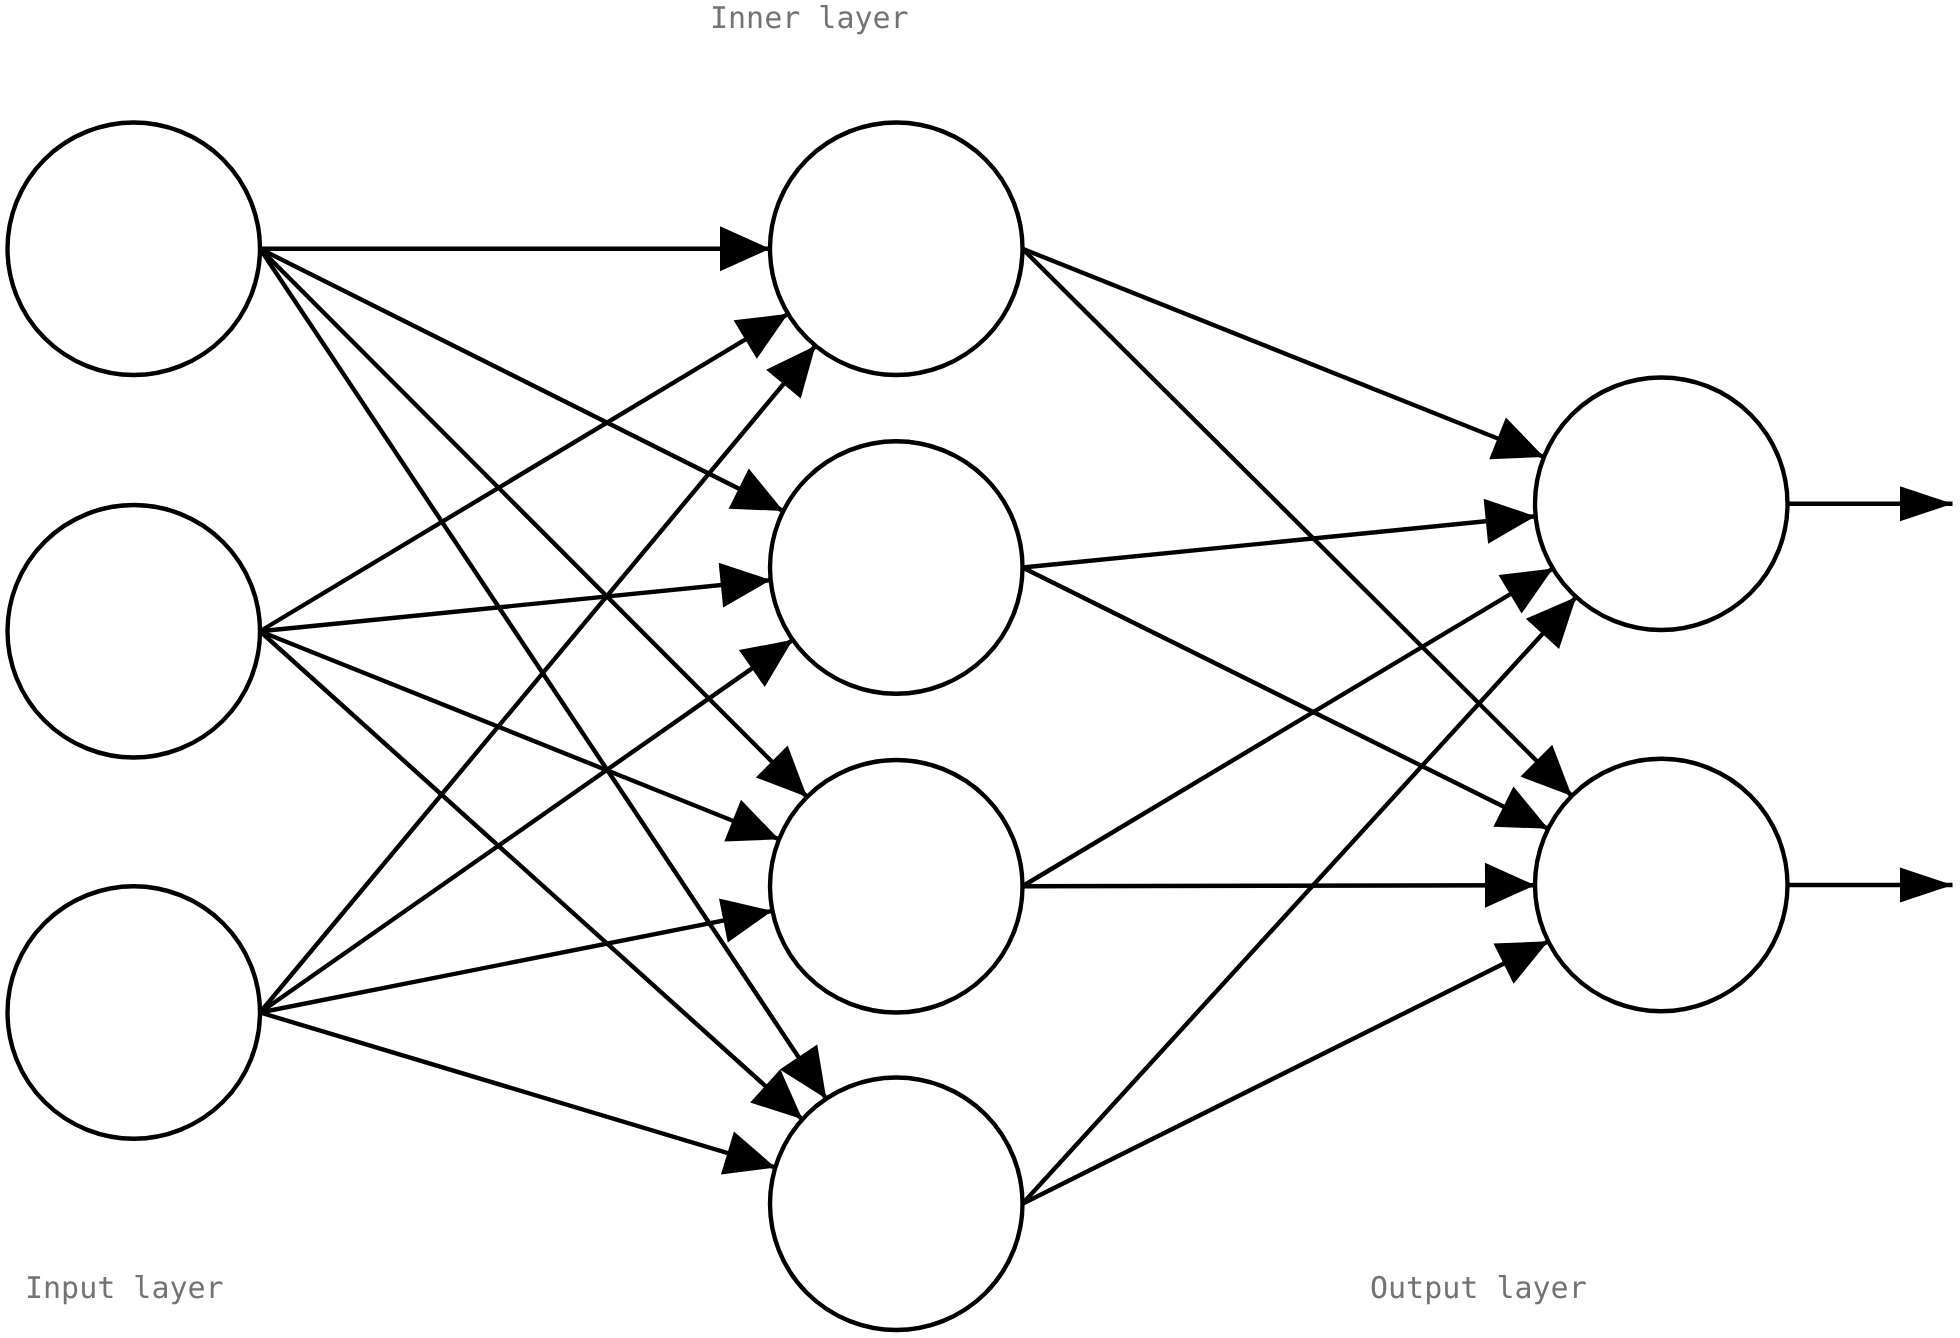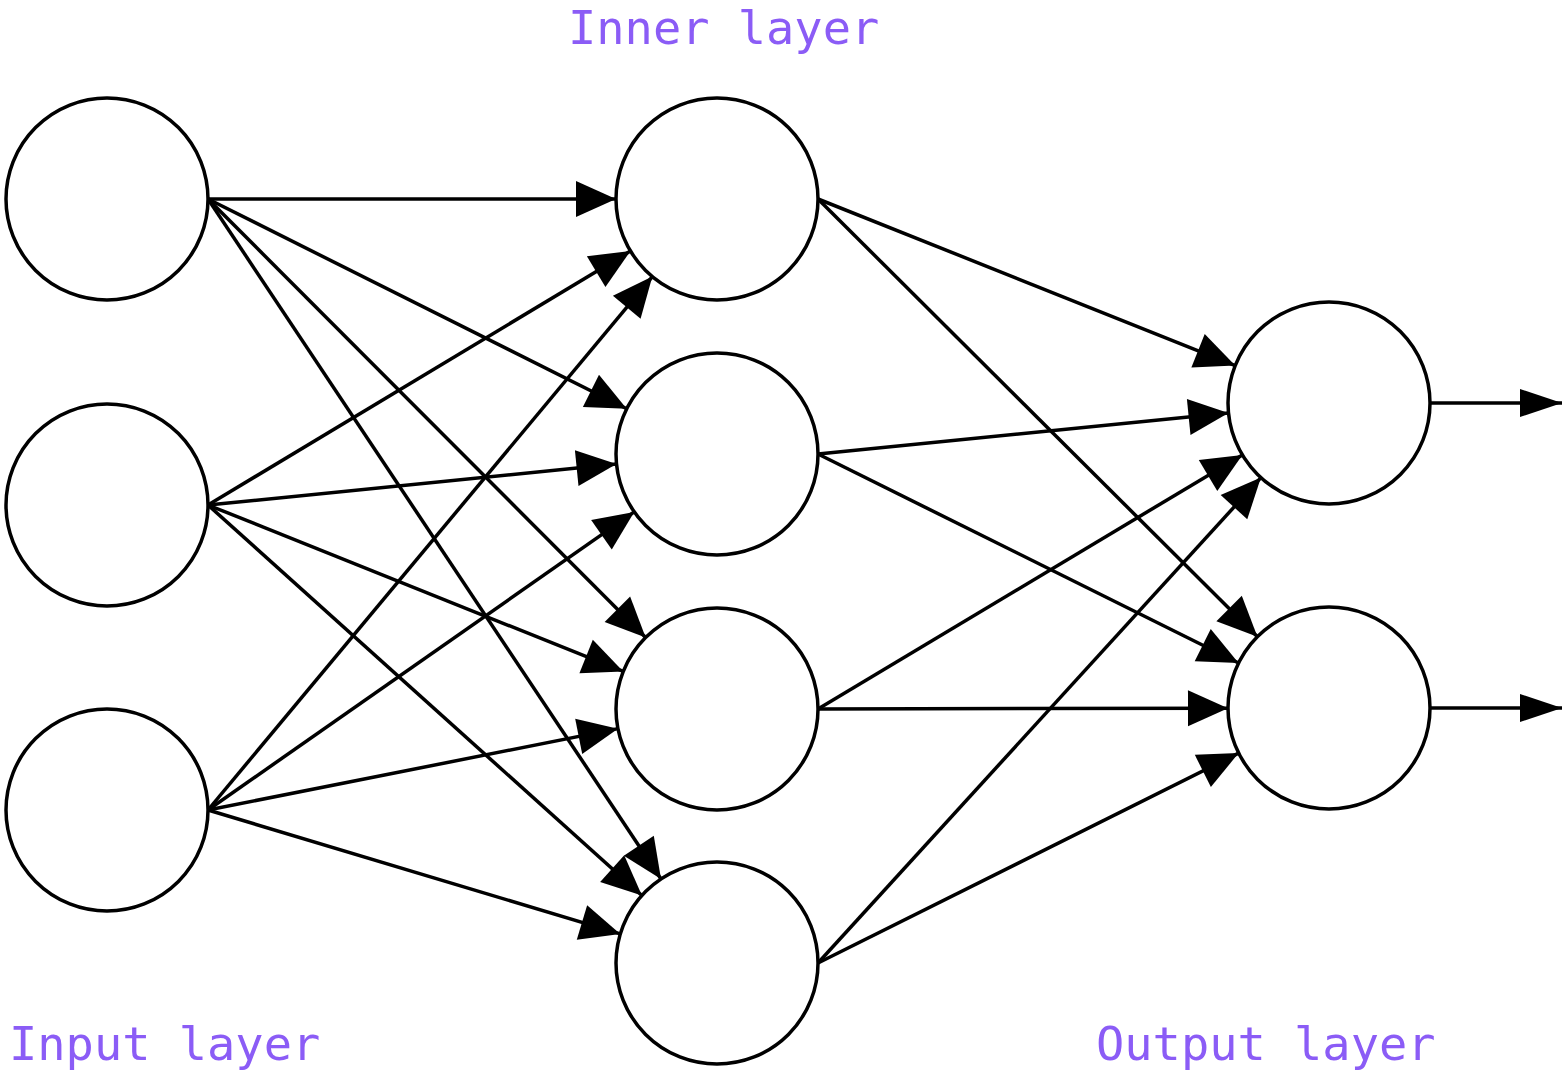--- a/index.html
+++ b/index.html
@@ -1,18 +1,18 @@
 <!DOCTYPE html>
 <html><head>
 <meta charset="utf-8">
 <style>
   html,body{margin:0;padding:0;background:#fff;}
   body{width:1568px;height:1070px;position:relative;overflow:hidden;}
   svg{position:absolute;left:0;top:0;}
-  .lbl{position:absolute;font-family:"DejaVu Sans Mono","Liberation Mono",monospace;font-size:47px;color:#8b5cf6;white-space:pre;}
+  .lbl{position:absolute;font-family:"DejaVu Sans Mono","Liberation Mono",monospace;font-size:24px;color:#737373;white-space:pre;}
 </style>
 </head>
 <body>
 
 <svg id="net" width="1568" height="1070" viewBox="0 0 1568 1070">
   <defs>
     <marker id="ah" markerWidth="10" markerHeight="10" refX="9" refY="5" orient="auto" markerUnits="userSpaceOnUse" viewBox="0 0 10 10">
       <path d="M0,0 L10,5 L0,10 Z" fill="#000"></path>
     </marker>
   </defs>
@@ -69,14 +69,14 @@
       <circle cx="717" cy="199" r="101" fill="#ffffff" stroke="#000000" stroke-width="3.5"></circle>
       <circle cx="717" cy="454" r="101" fill="#ffffff" stroke="#000000" stroke-width="3.5"></circle>
       <circle cx="717" cy="709" r="101" fill="#ffffff" stroke="#000000" stroke-width="3.5"></circle>
       <circle cx="717" cy="963" r="101" fill="#ffffff" stroke="#000000" stroke-width="3.5"></circle>
       <circle cx="1329" cy="403" r="101" fill="#ffffff" stroke="#000000" stroke-width="3.5"></circle>
       <circle cx="1329" cy="708" r="101" fill="#ffffff" stroke="#000000" stroke-width="3.5"></circle>
     </g>
 </svg>
 
 <div class="lbl" style="left:568px;top:0px;">Inner layer</div>
-<div class="lbl" style="left:9px;top:1016px;">Input layer</div>
+<div class="lbl" style="left:20px;top:1016px;">Input layer</div>
 <div class="lbl" style="left:1096px;top:1016px;">Output layer</div>
 
 </body></html>

